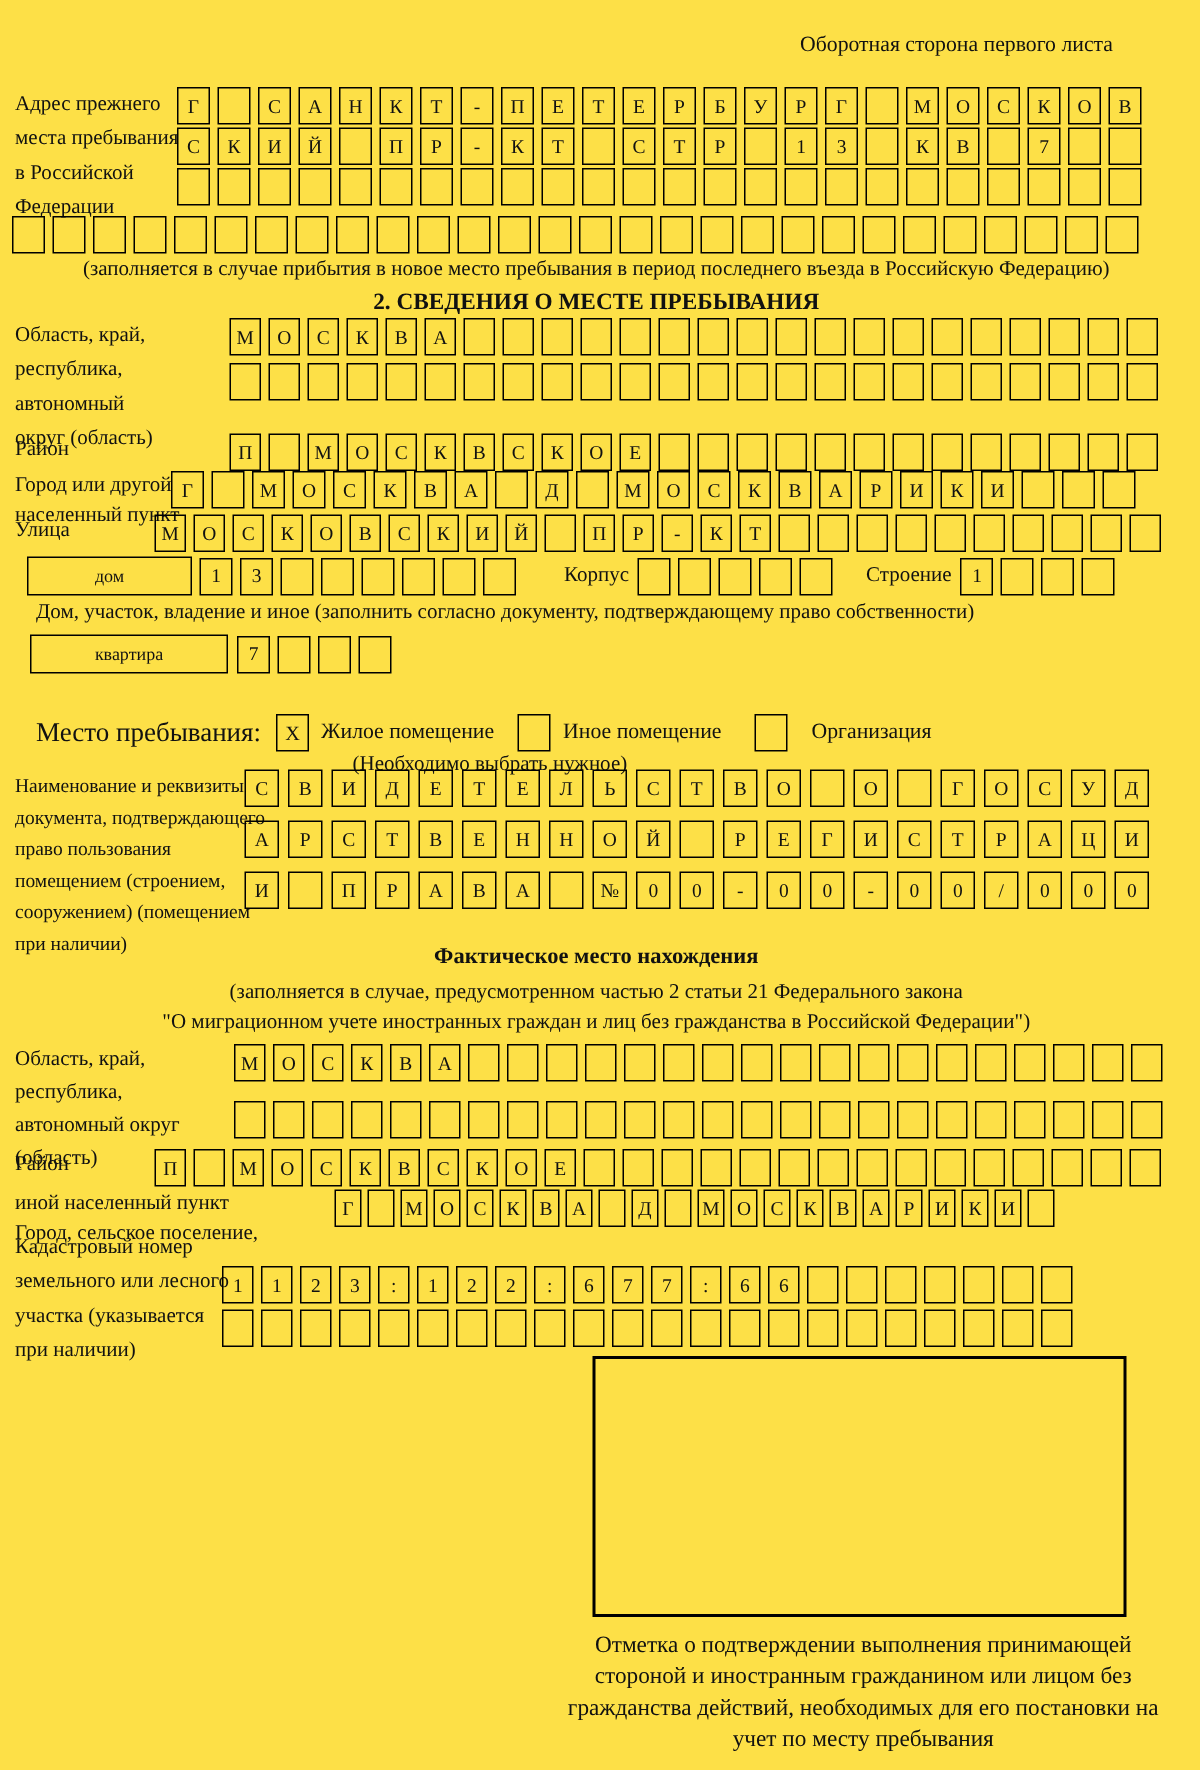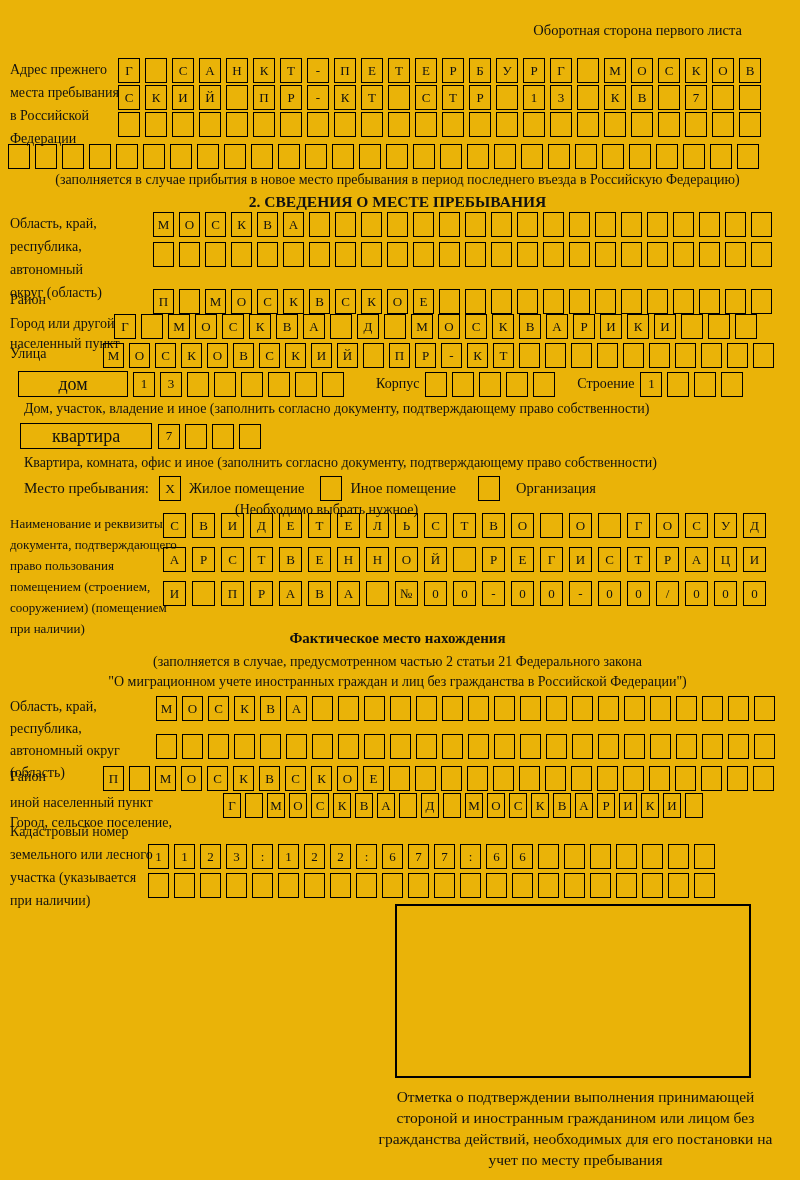--- a/index.html
+++ b/index.html
@@ -1,32 +1,32 @@
 <!DOCTYPE html>
 <html><head>
 <meta charset="utf-8">
 <style>
   html,body{margin:0;padding:0;background:#fff;}
-  .form{position:relative;width:800px;height:1180px;background:#eab308;color:#111;
+  .form{position:relative;width:800px;height:1180px;background:#fde047;color:#111;
         font-family:"Liberation Serif","DejaVu Serif",serif;overflow:hidden;}
   .abs{position:absolute;}
   .flexrow{display:flex;align-items:flex-start;}
   .colgrid{display:flex;flex-direction:column;}
   .lbl{font-size:14px;line-height:22px;white-space:nowrap;}
   .cellrow{display:flex;gap:5px;}
   .cell{flex:0 0 auto;width:20px;height:23px;border:1.6px solid #000;
         display:flex;align-items:center;justify-content:center;font-size:13px;}
   .cn .cell{width:19px;}
   .cdoc{gap:6px;}.cdoc .cell{width:21px;}
   .csm{gap:4px;}.csm .cell{width:16px;}
   .note{font-size:14px;}
   .center{left:0;width:795px;text-align:center;}
   .title{font-weight:bold;font-size:15.5px;}
   .wbox{border:1.6px solid #000;display:flex;align-items:center;justify-content:center;
-        font-size:18px;height:24px;flex:0 0 auto;}
+        font-size:12px;height:24px;flex:0 0 auto;}
   .chk{flex:0 0 auto;width:20px;height:23px;border:1.6px solid #000;display:flex;
        align-items:center;justify-content:center;font-size:13.5px;}
 </style>
 </head>
 <body>
 
 <div class="form">
 
   <div class="abs note" style="top:22px;right:58px;font-size:14.5px;">Оборотная сторона первого листа</div>
 
@@ -342,24 +342,23 @@
 
   <div class="abs flexrow" style="top:423px;left:20px;align-items:center;">
     <div class="wbox" style="width:130px;margin-right:6px;">квартира</div>
     <div class="cellrow">
         <div class="cell">7</div>
         <div class="cell"></div>
         <div class="cell"></div>
         <div class="cell"></div>
       </div>
   </div>
-  <div class="abs note" style="top:455px;left:24px;">Квартира, комната, офис и иное (заполнить согласно документу, подтверждающему право собственности)</div>
 
   <div class="abs flexrow" style="top:476px;left:24px;align-items:center;">
-    <div class="note" style="font-size:15px;margin-right:10px;text-align:center;">Место пребывания:</div>
+    <div class="note" style="font-size:18px;margin-right:10px;text-align:center;">Место пребывания:</div>
     <div class="chk">X</div>
     <div class="note" style="font-size:14.5px;margin:0 16px 0 8px;">Жилое помещение</div>
     <div class="chk"></div>
     <div class="note" style="font-size:14.5px;margin:0 22px 0 8px;">Иное помещение</div>
     <div class="chk"></div>
     <div class="note" style="font-size:14.5px;margin-left:16px;">Организация</div>
   </div>
   <div class="abs note" style="top:502px;left:235px;">(Необходимо выбрать нужное)</div>
 
   <div class="abs flexrow" style="top:513px;left:10px;">

